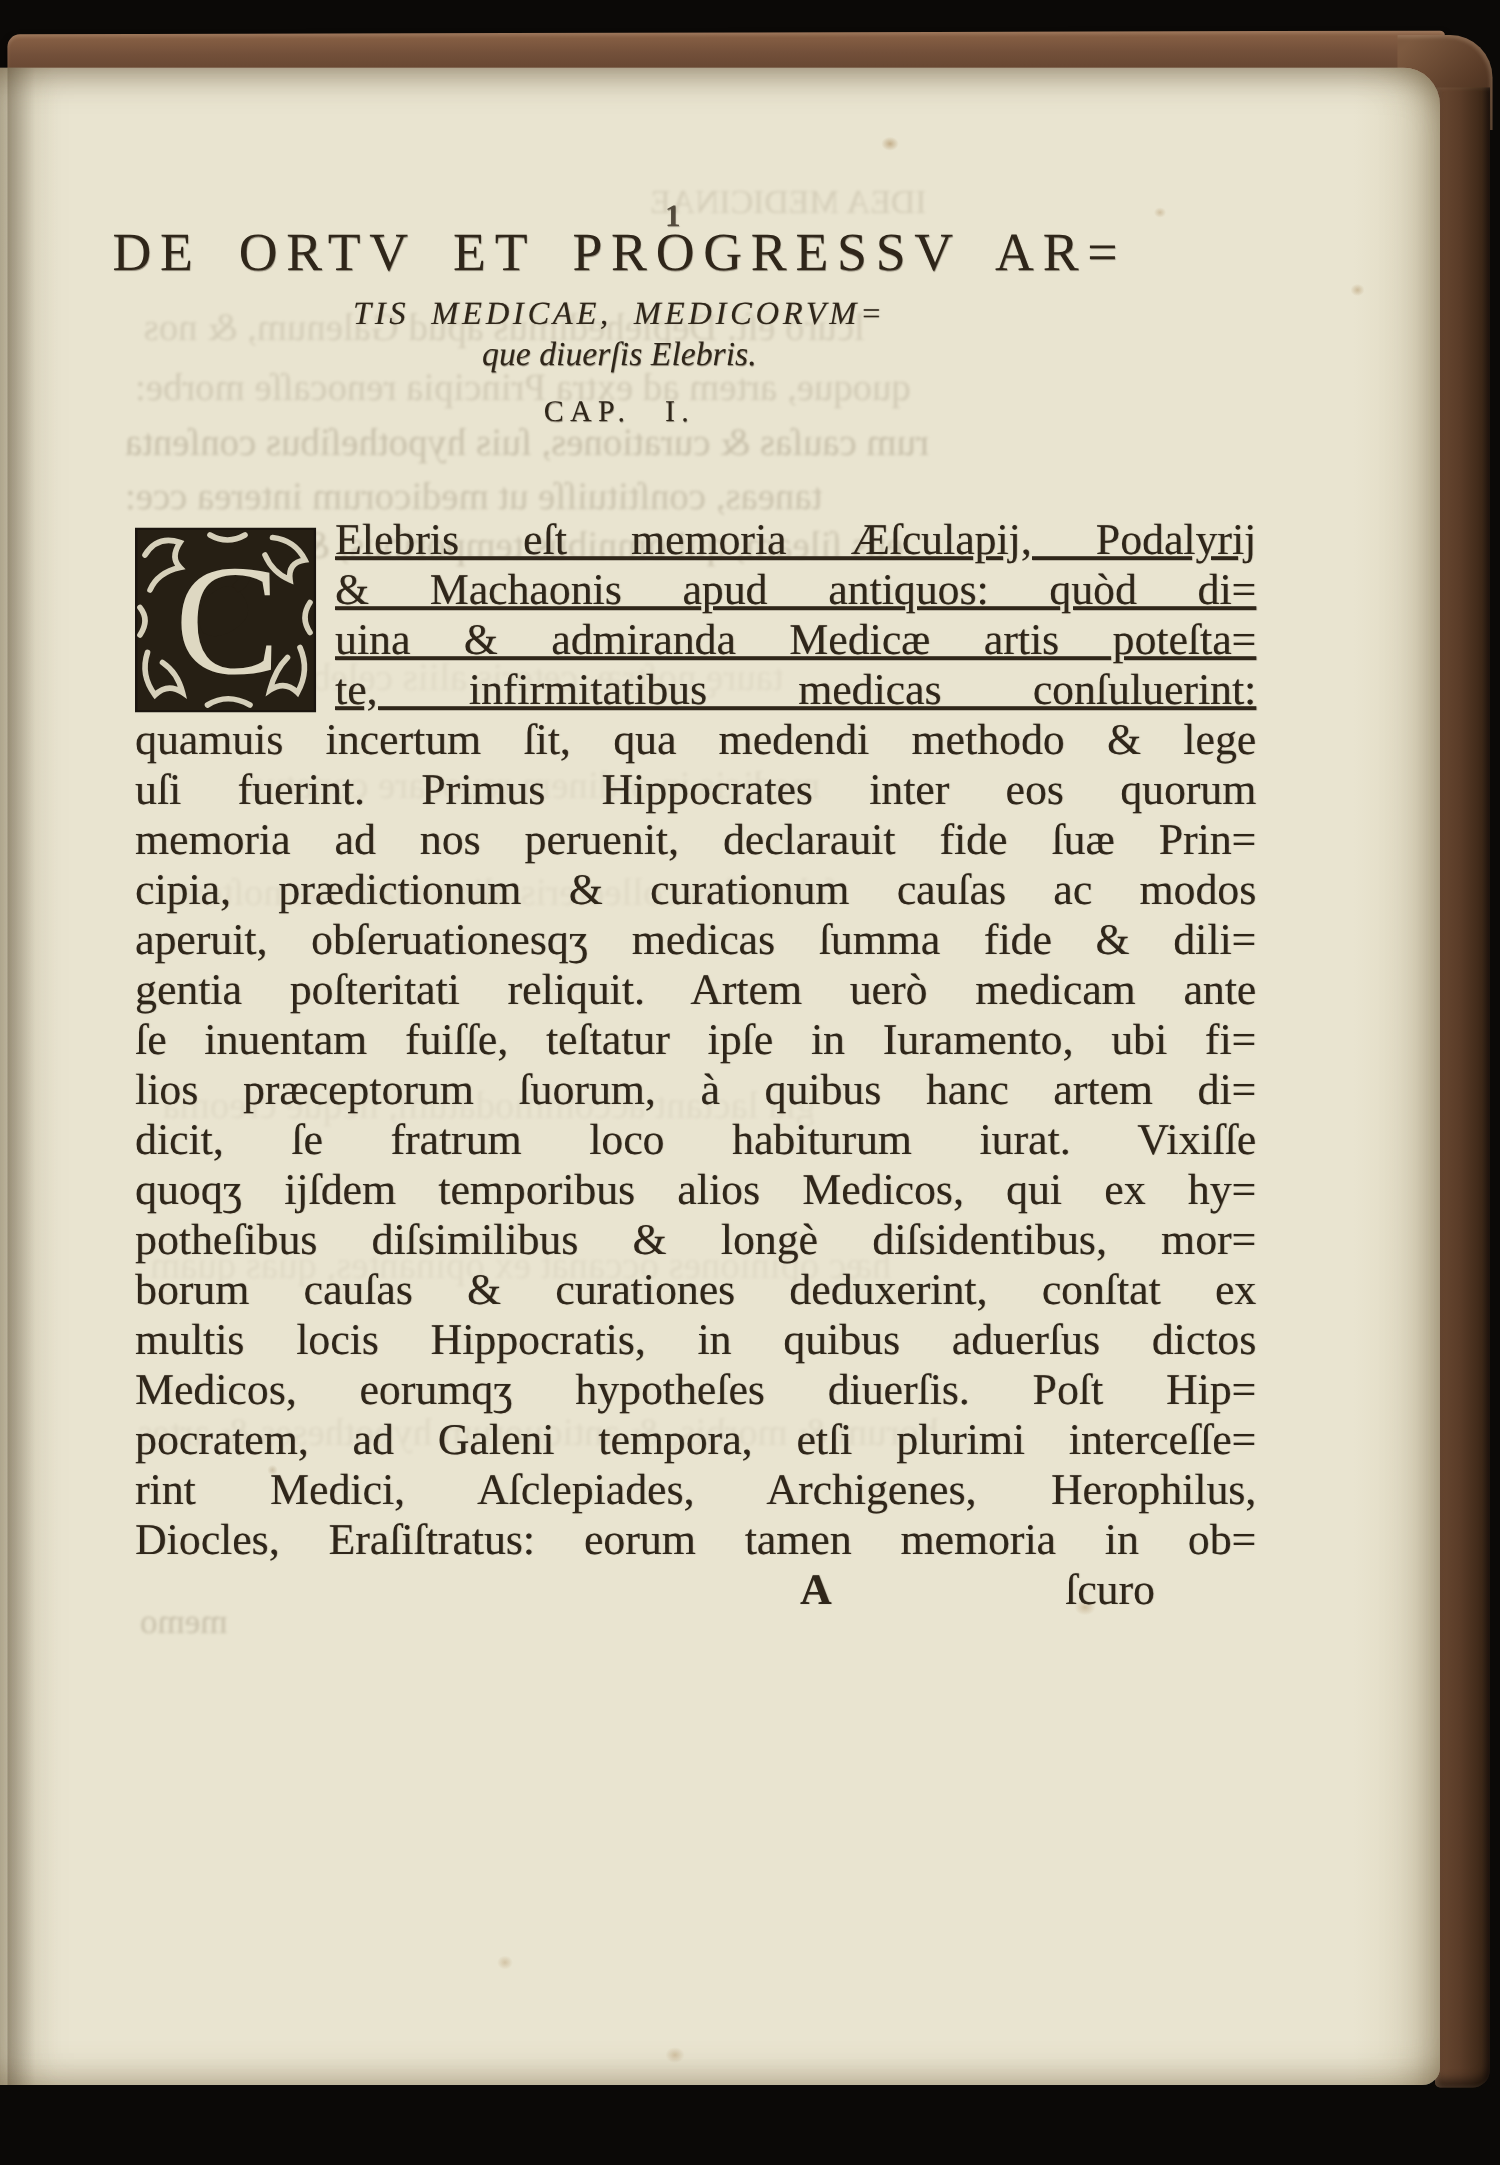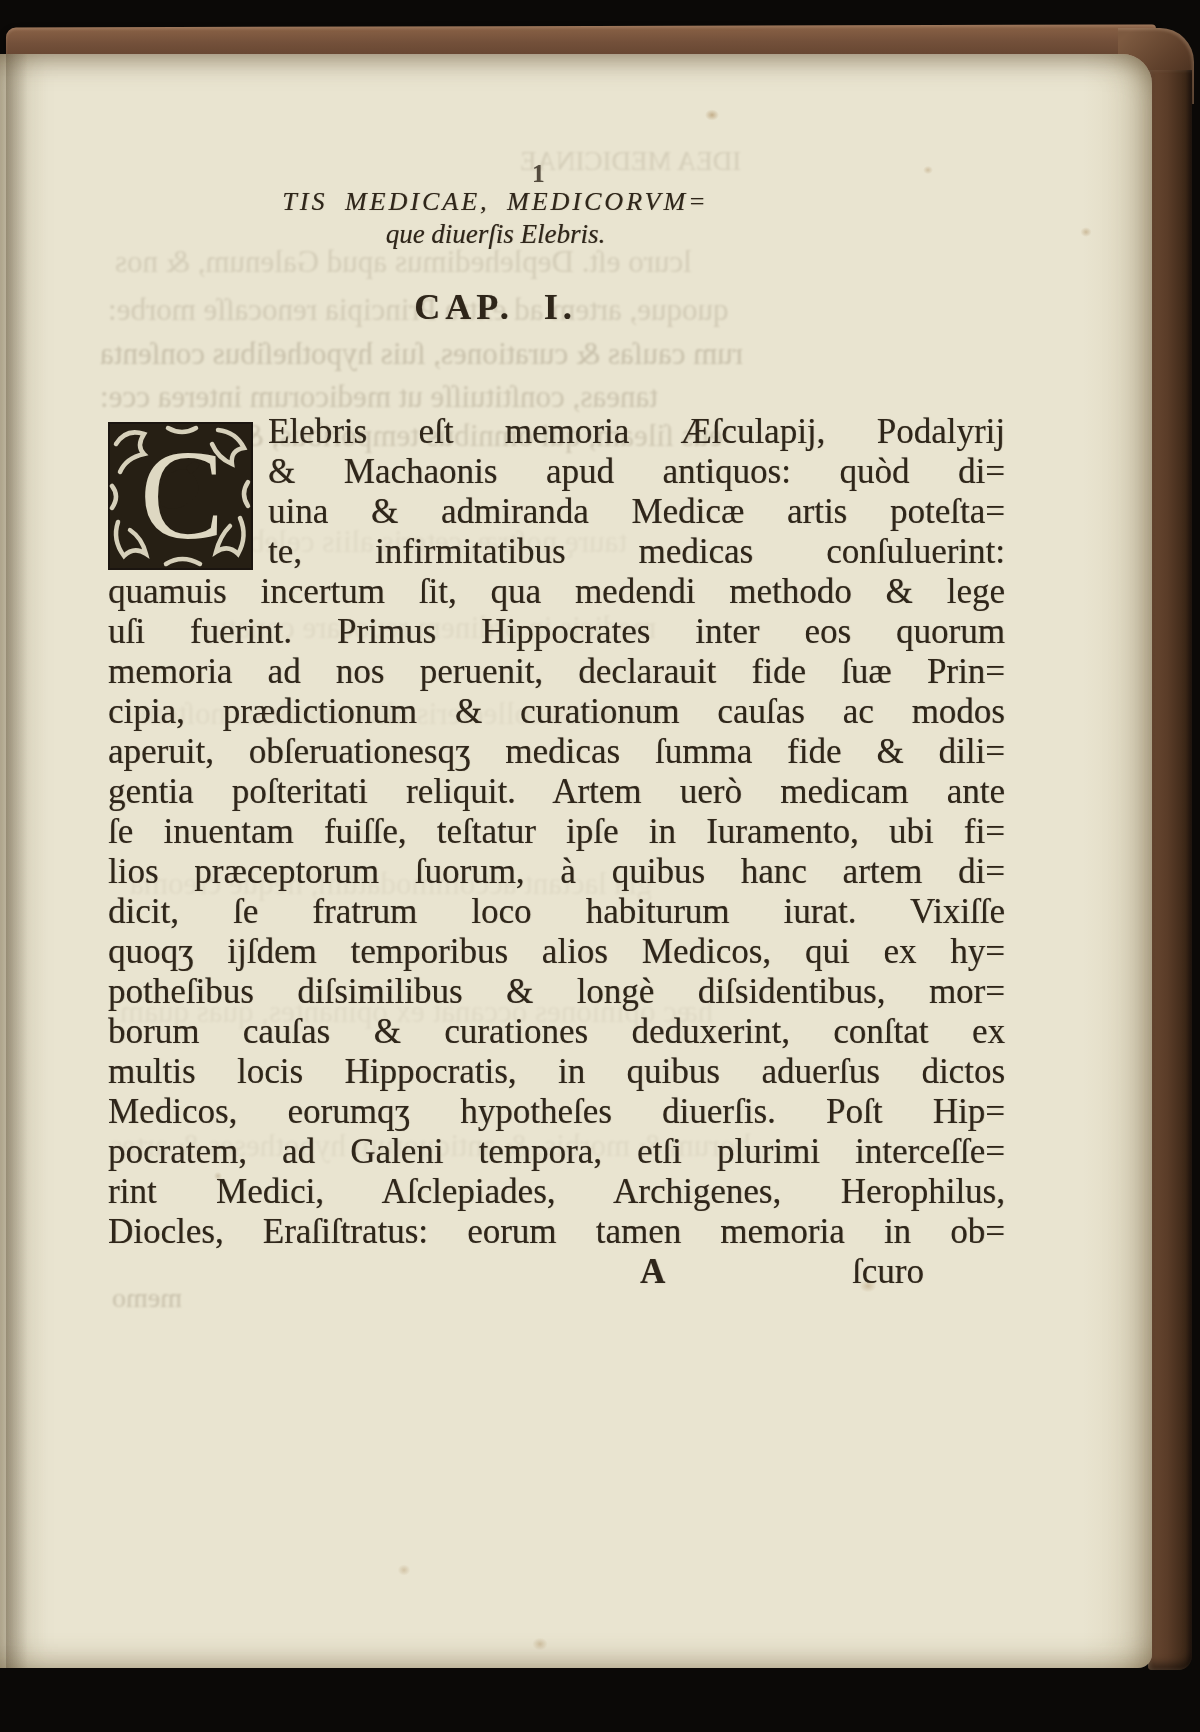--- a/index.html
+++ b/index.html
@@ -36,29 +36,29 @@
         inset 0 -22px 30px -20px rgba(120,100,60,.45);}
   .gutter{position:absolute;left:6px;top:0;width:22px;height:100%;
       background:linear-gradient(90deg,rgba(60,45,25,.28),rgba(60,45,25,0));}
   
   .ink{color:#2f261a;text-shadow:.4px .4px .7px rgba(47,38,26,.5);}
   .folio{position:absolute;left:532px;top:106px;font-size:25px;font-weight:700;opacity:.8;}
   .heading{position:absolute;left:88px;top:124px;width:815px;text-align:center;}
   .t1{font-size:43px;letter-spacing:7px;word-spacing:12px;white-space:nowrap;}
   .t2{margin-top:9px;font-size:26px;letter-spacing:3px;word-spacing:8px;white-space:nowrap;font-style:italic;}
   .t3{margin-top:2px;font-size:27px;font-style:italic;white-space:nowrap;}
-  .cap{margin-top:36px;font-size:36px;font-weight:700;letter-spacing:5px;word-spacing:16px;}
+  .cap{margin-top:18px;font-size:24px;font-weight:400;letter-spacing:5px;word-spacing:16px;}
   
   .dropcap{position:absolute;left:108px;top:368px;width:145px;height:148px;}
   
   .bodytext{position:absolute;left:108px;top:358px;width:897px;}
   .line{height:40px;line-height:40px;font-size:35px;white-space:nowrap;
         text-align:justify;text-align-last:justify;box-sizing:border-box;width:100%;
         overflow:visible;}
-  .line.indent{padding-left:160px;}
+  .line.indent{padding-left:160px;text-decoration:underline;}
   .sigline{position:absolute;left:108px;top:1198px;width:897px;height:40px;
         line-height:40px;font-size:35px;}
   .sig{position:absolute;left:532px;font-weight:700;}
   .catch{position:absolute;left:744px;}
   
   .bleed{position:absolute;display:inline-block;white-space:nowrap;
       transform:scaleX(-1);color:#6b5c42;filter:blur(1.1px);
       font-size:31px;pointer-events:none;}
 </style>
 </head>
@@ -84,20 +84,21 @@
         <div class="bleed" style="left: 140px; top: 642px; font-size: 31px; opacity: 0.07;">ſubzaulos collecteris alico maximæ noſtem</div>
         <div class="bleed" style="left: 130px; top: 812px; font-size: 31px; opacity: 0.07;">gia lactant accommodatum, neque creoma</div>
         <div class="bleed" style="left: 120px; top: 940px; font-size: 31px; opacity: 0.07;">hæc opiniones occanat ex opinantes, quas quam</div>
         <div class="bleed" style="left: 110px; top: 1074px; font-size: 31px; opacity: 0.08;">borum &amp; morbis, &amp; antiquorum hypotheses &amp; artes</div>
         <div class="bleed" style="left: 112px; top: 1228px; font-size: 28px; opacity: 0.26;">memo</div>
       </div>
 
     <div class="folio ink">1</div>
 
     <div class="heading">
+      <div class="t1 ink">DE ORTV ET PROGRESSV AR=</div>
       <div class="t2 ink">TIS MEDICAE, MEDICORVM=</div>
       <div class="t3 ink">que diuerſis Elebris.</div>
       <div class="cap ink">CAP. I.</div>
     </div>
 
     <svg class="dropcap" viewBox="0 0 145 148">
       <rect x="1" y="1" width="143" height="146" fill="#261f14" stroke="#1b1510" stroke-width="2"></rect>
 
       <g stroke="#d6d0ba" stroke-width="4.5" fill="none" stroke-linecap="round">
         <path d="M8,22 Q18,6 36,12 Q28,24 36,32 Q18,36 12,50"></path>

